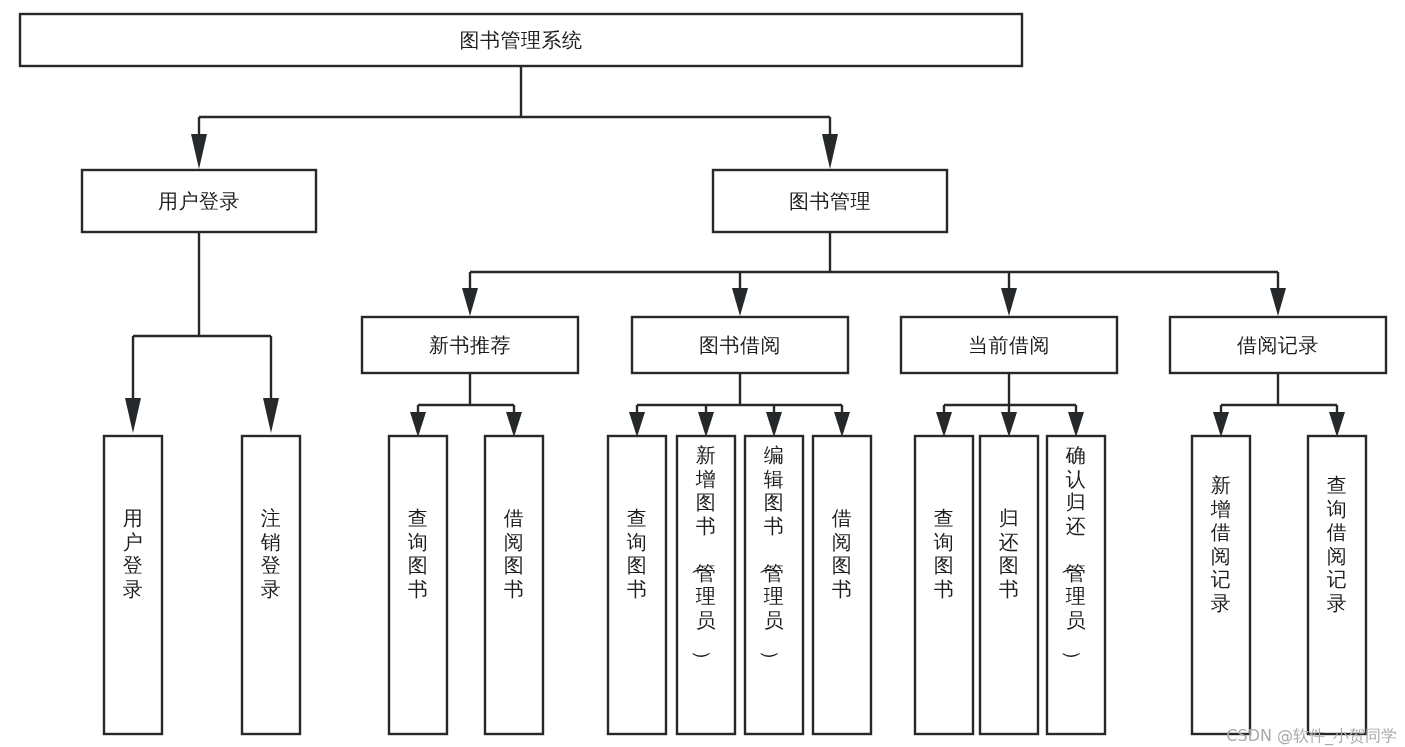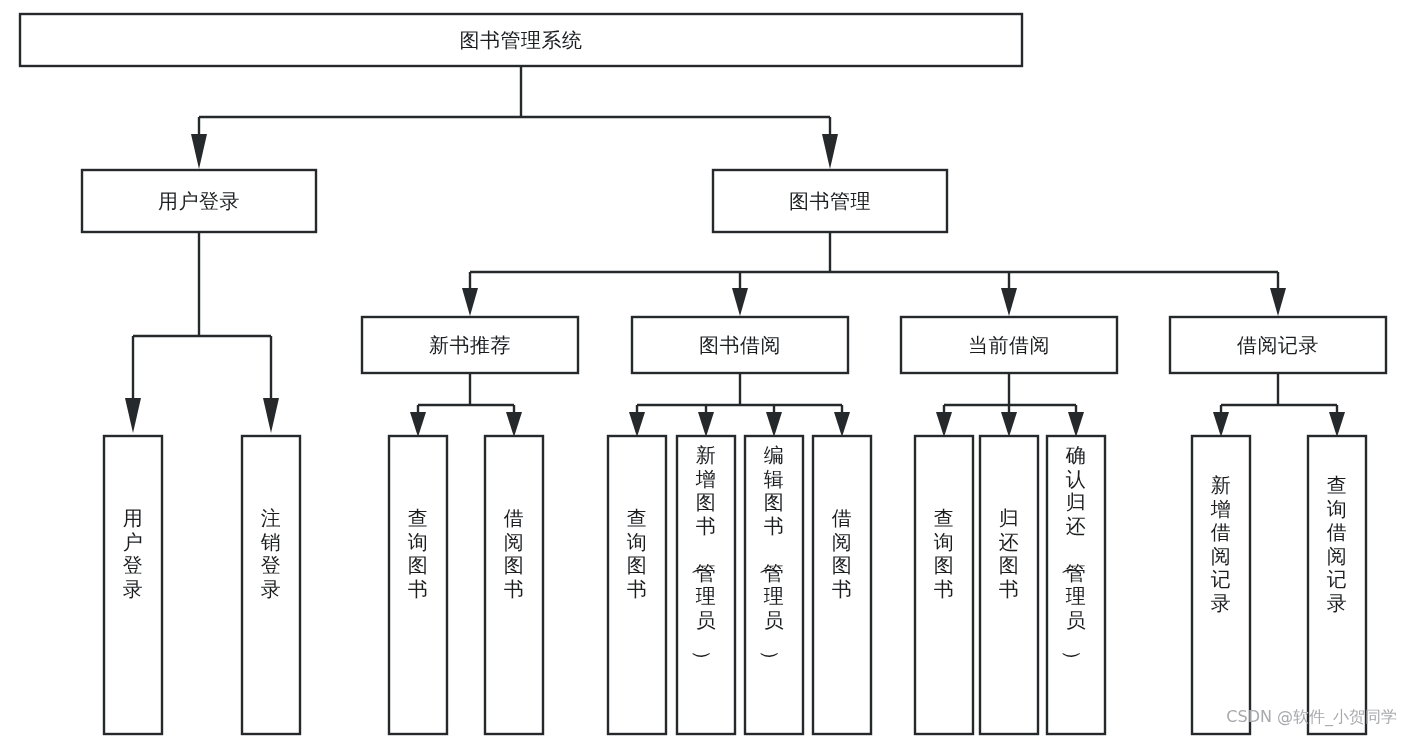--- a/index.html
+++ b/index.html
@@ -53,21 +53,21 @@
     fill: none;
     stroke-linecap: butt;
   }
   .edge-arrow {
     fill: #26292b;
     stroke: none;
   }
   .watermark-text {
     position: absolute;
     right: 8px;
-    bottom: 19px;
+    bottom: 0;
     font-family: "DejaVu Sans", "Liberation Sans", sans-serif;
     font-size: 16px;
     color: #a8a9ad;
     white-space: nowrap;
     pointer-events: none;
   }
 </style>
 </head>
 <body>
 

